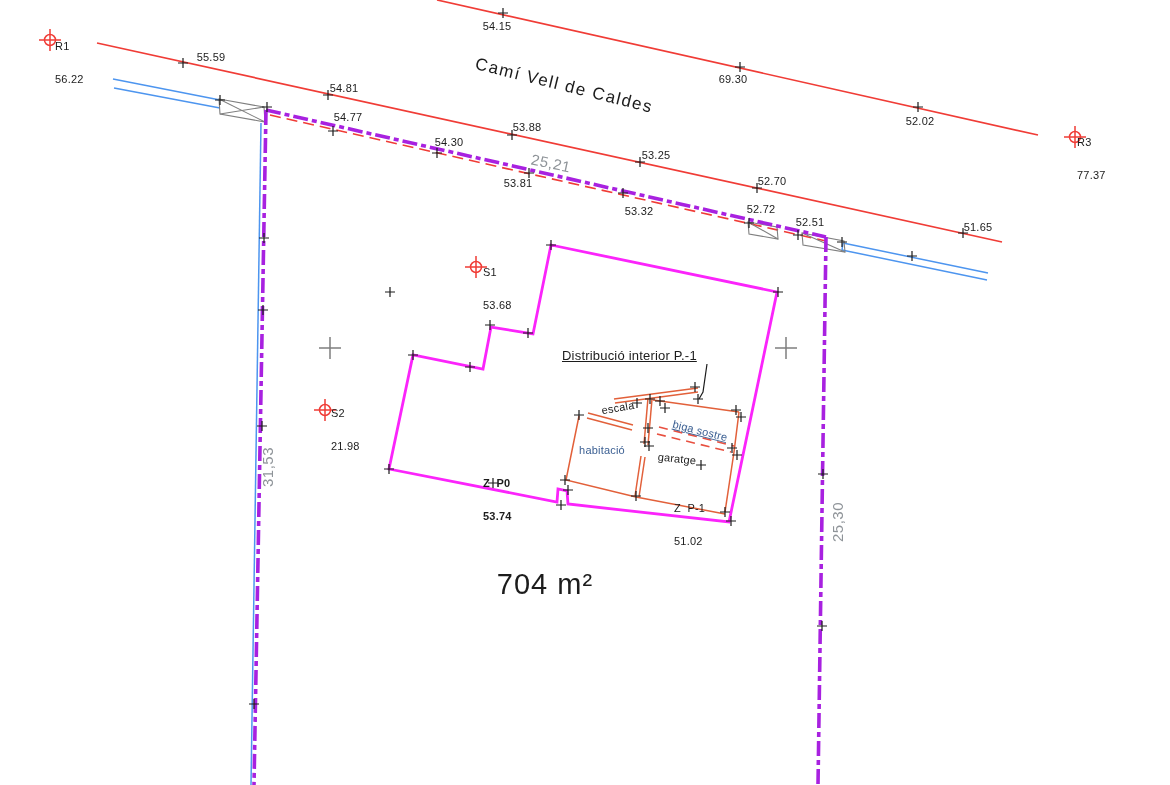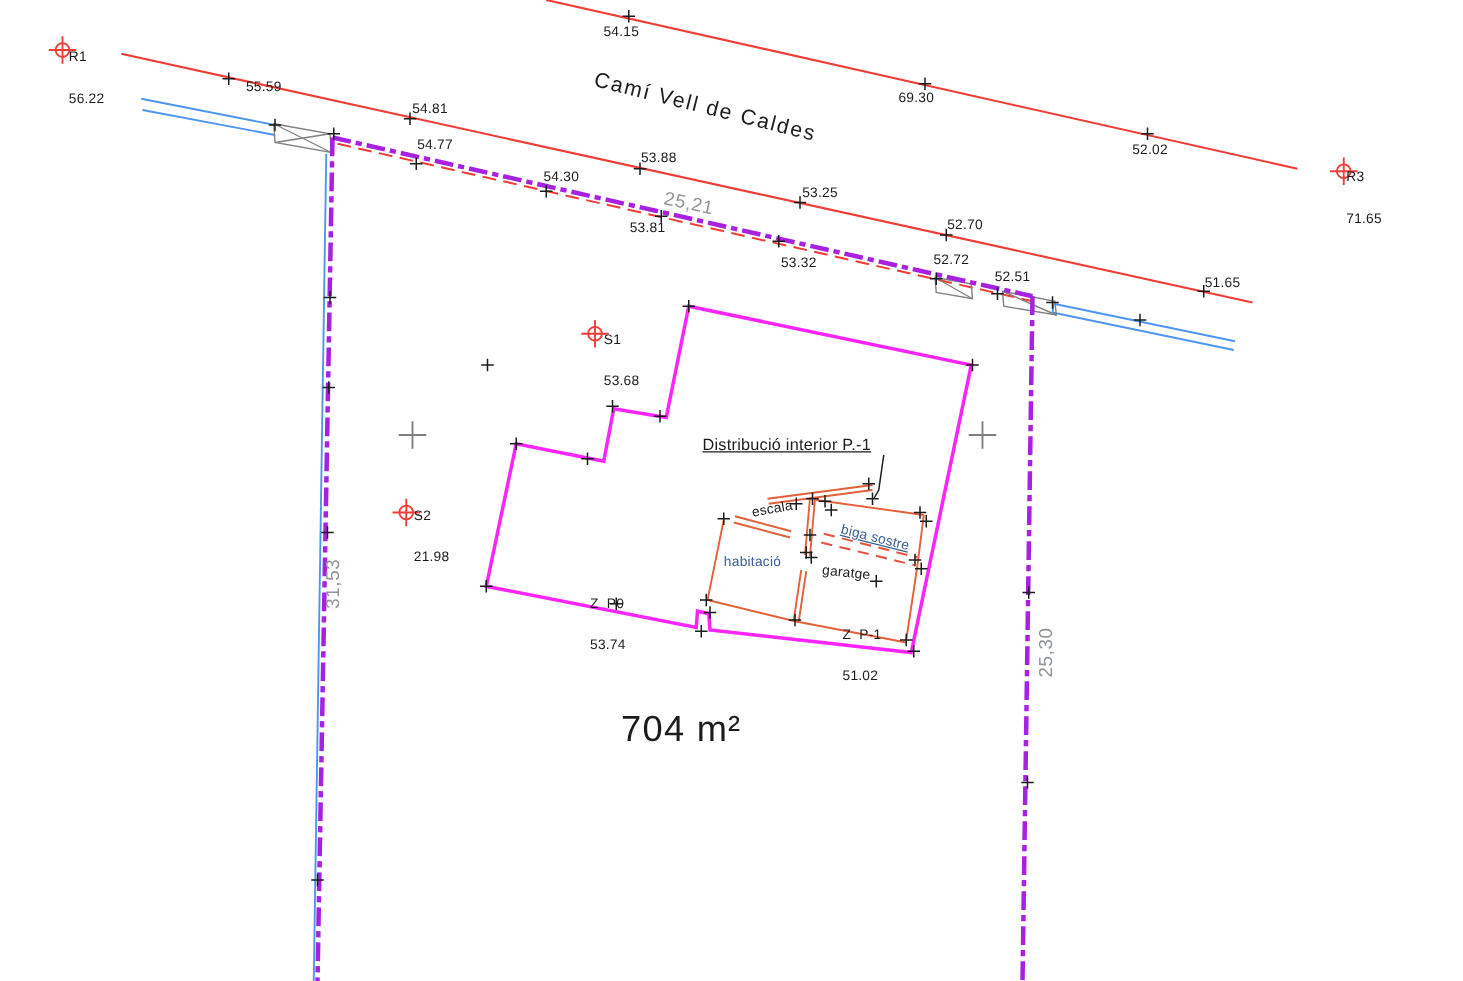--- a/index.html
+++ b/index.html
@@ -168,52 +168,52 @@
       <use href="#rp" x="325" y="410"></use>
     </g>
   </svg>
 
   <div class="lbl street" style="left:477px;top:58px;">Camí Vell de Caldes</div>
 
   <div class="lbl ctr" style="left:497px;top:26px;">54.15</div>
   <div class="lbl ctr" style="left:733px;top:79px;">69.30</div>
   <div class="lbl ctr" style="left:912px;top:121px;padding-left:16px;">52.02</div>
 
-  <div class="lbl ctr" style="left:197px;top:70px;padding-left:28px;">55.59</div>
+  <div class="lbl ctr" style="left:197px;top:57px;padding-left:28px;">55.59</div>
   <div class="lbl ctr" style="left:344px;top:88px;">54.81</div>
   <div class="lbl ctr" style="left:527px;top:127px;">53.88</div>
   <div class="lbl ctr" style="left:656px;top:155px;">53.25</div>
   <div class="lbl ctr" style="left:772px;top:181px;">52.70</div>
   <div class="lbl ctr" style="left:978px;top:227px;">51.65</div>
 
   <div class="lbl ctr" style="left:348px;top:117px;">54.77</div>
   <div class="lbl ctr" style="left:449px;top:142px;">54.30</div>
   <div class="lbl ctr" style="left:518px;top:159px;margin-top:24px;">53.81</div>
   <div class="lbl ctr" style="left:639px;top:176px;margin-top:35px;">53.32</div>
   <div class="lbl ctr" style="left:761px;top:209px;">52.72</div>
   <div class="lbl ctr" style="left:810px;top:222px;">52.51</div>
 
   <div class="lbl refpt" style="left:55px;top:19px;">
     <span>R1</span>
     <span>56.22</span>
   </div>
   <div class="lbl refpt" style="left:1077px;top:115px;">
     <span>R3</span>
-    <span>71.65</span>
+    <span>77.37</span>
   </div>
   <div class="lbl refpt" style="left:483px;top:245px;">
     <span>S1</span>
     <span>53.68</span>
   </div>
   <div class="lbl refpt" style="left:331px;top:386px;">
     <span>S2</span>
     <span>21.98</span>
   </div>
 
-  <div class="lbl refpt" style="left:472px;top:456px;">
+  <div class="lbl refpt" style="left:483px;top:456px;font-weight:bold;">
     <span>Z  P0</span>
     <span>53.74</span>
   </div>
   <div class="lbl refpt" style="left:674px;top:481px;">
     <span>Z  P-1</span>
     <span>51.02</span>
   </div>
 
   <div class="lbl dim ctr" style="left:551px;top:163px;transform:translate(-50%,-50%) rotate(12deg);">25,21</div>
   <div class="lbl dim ctr" style="left:267px;top:467px;transform:translate(-50%,-50%) rotate(-90deg);">31,53</div>

